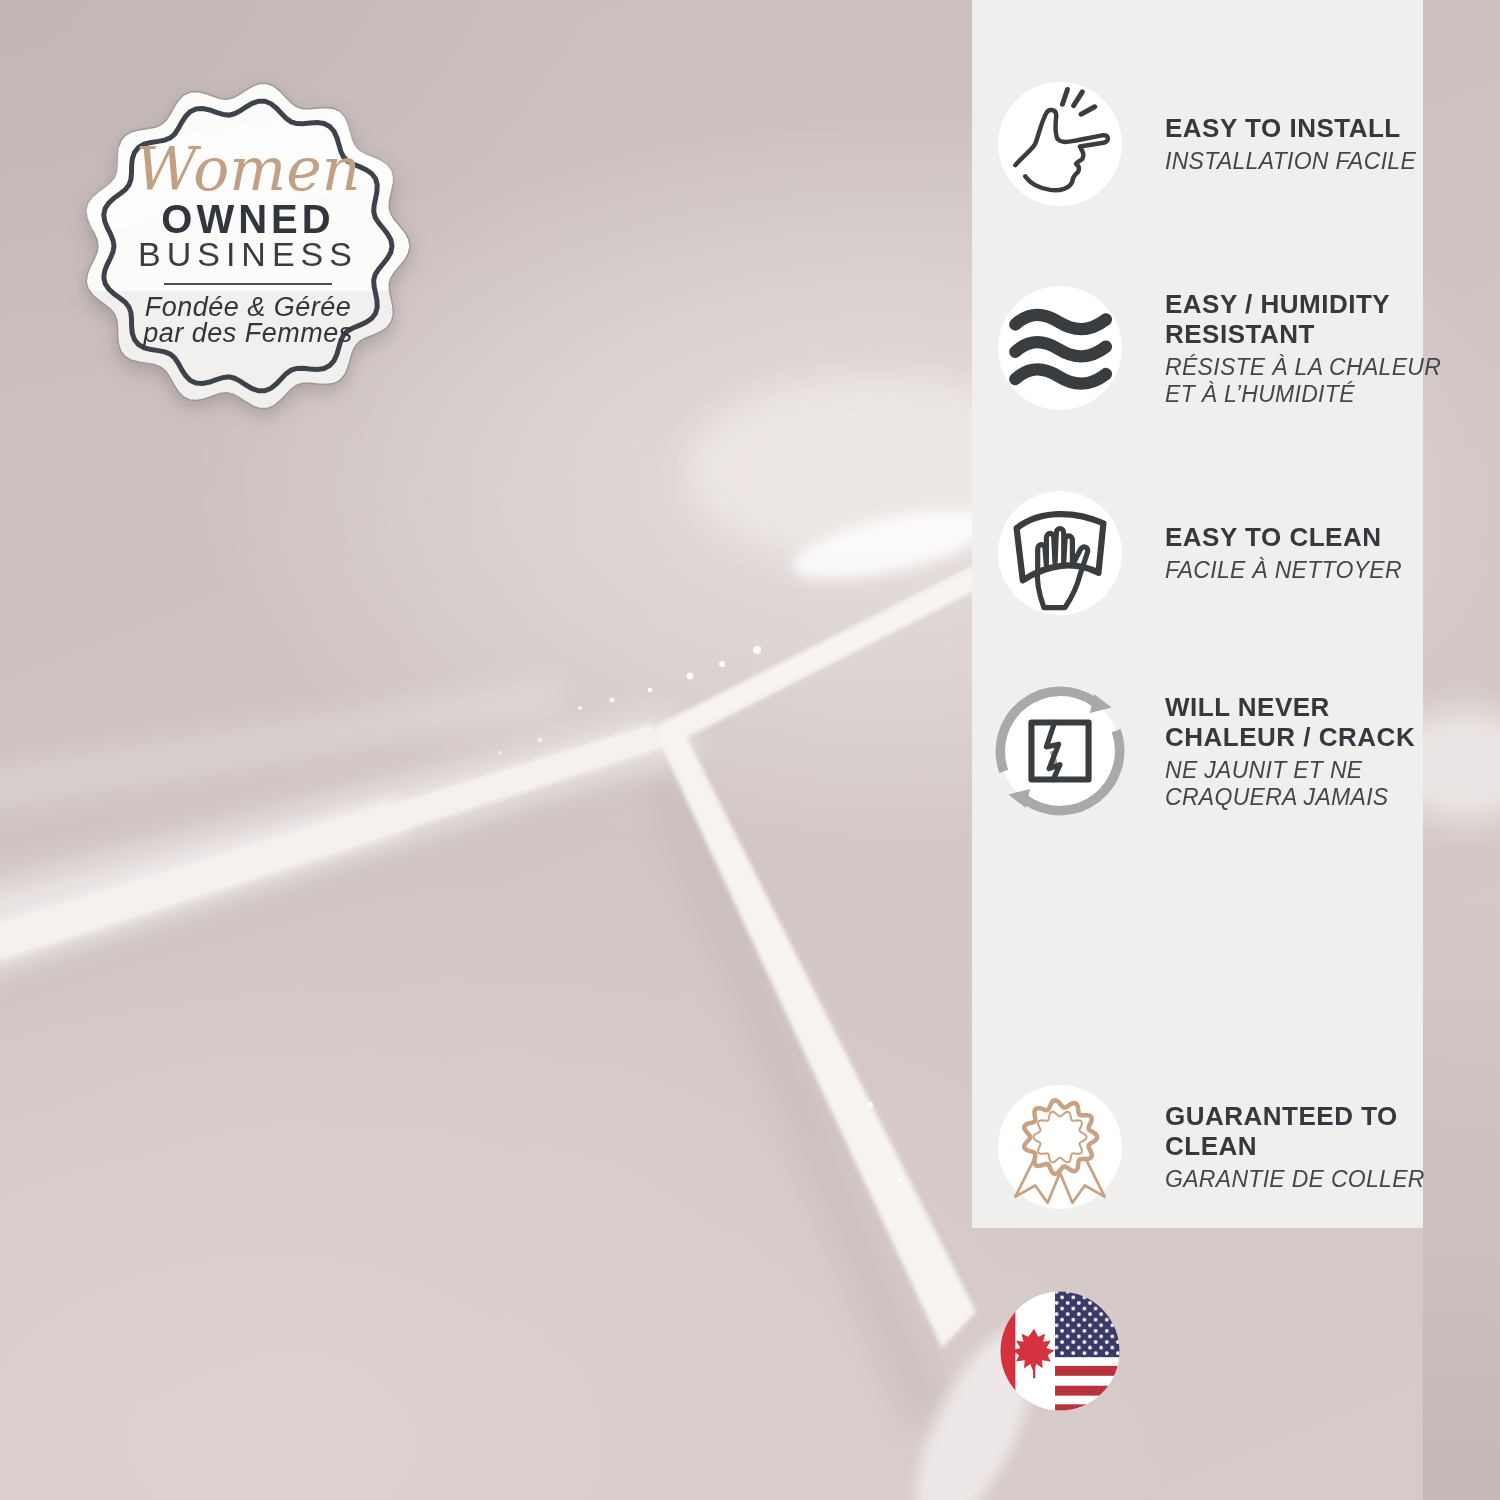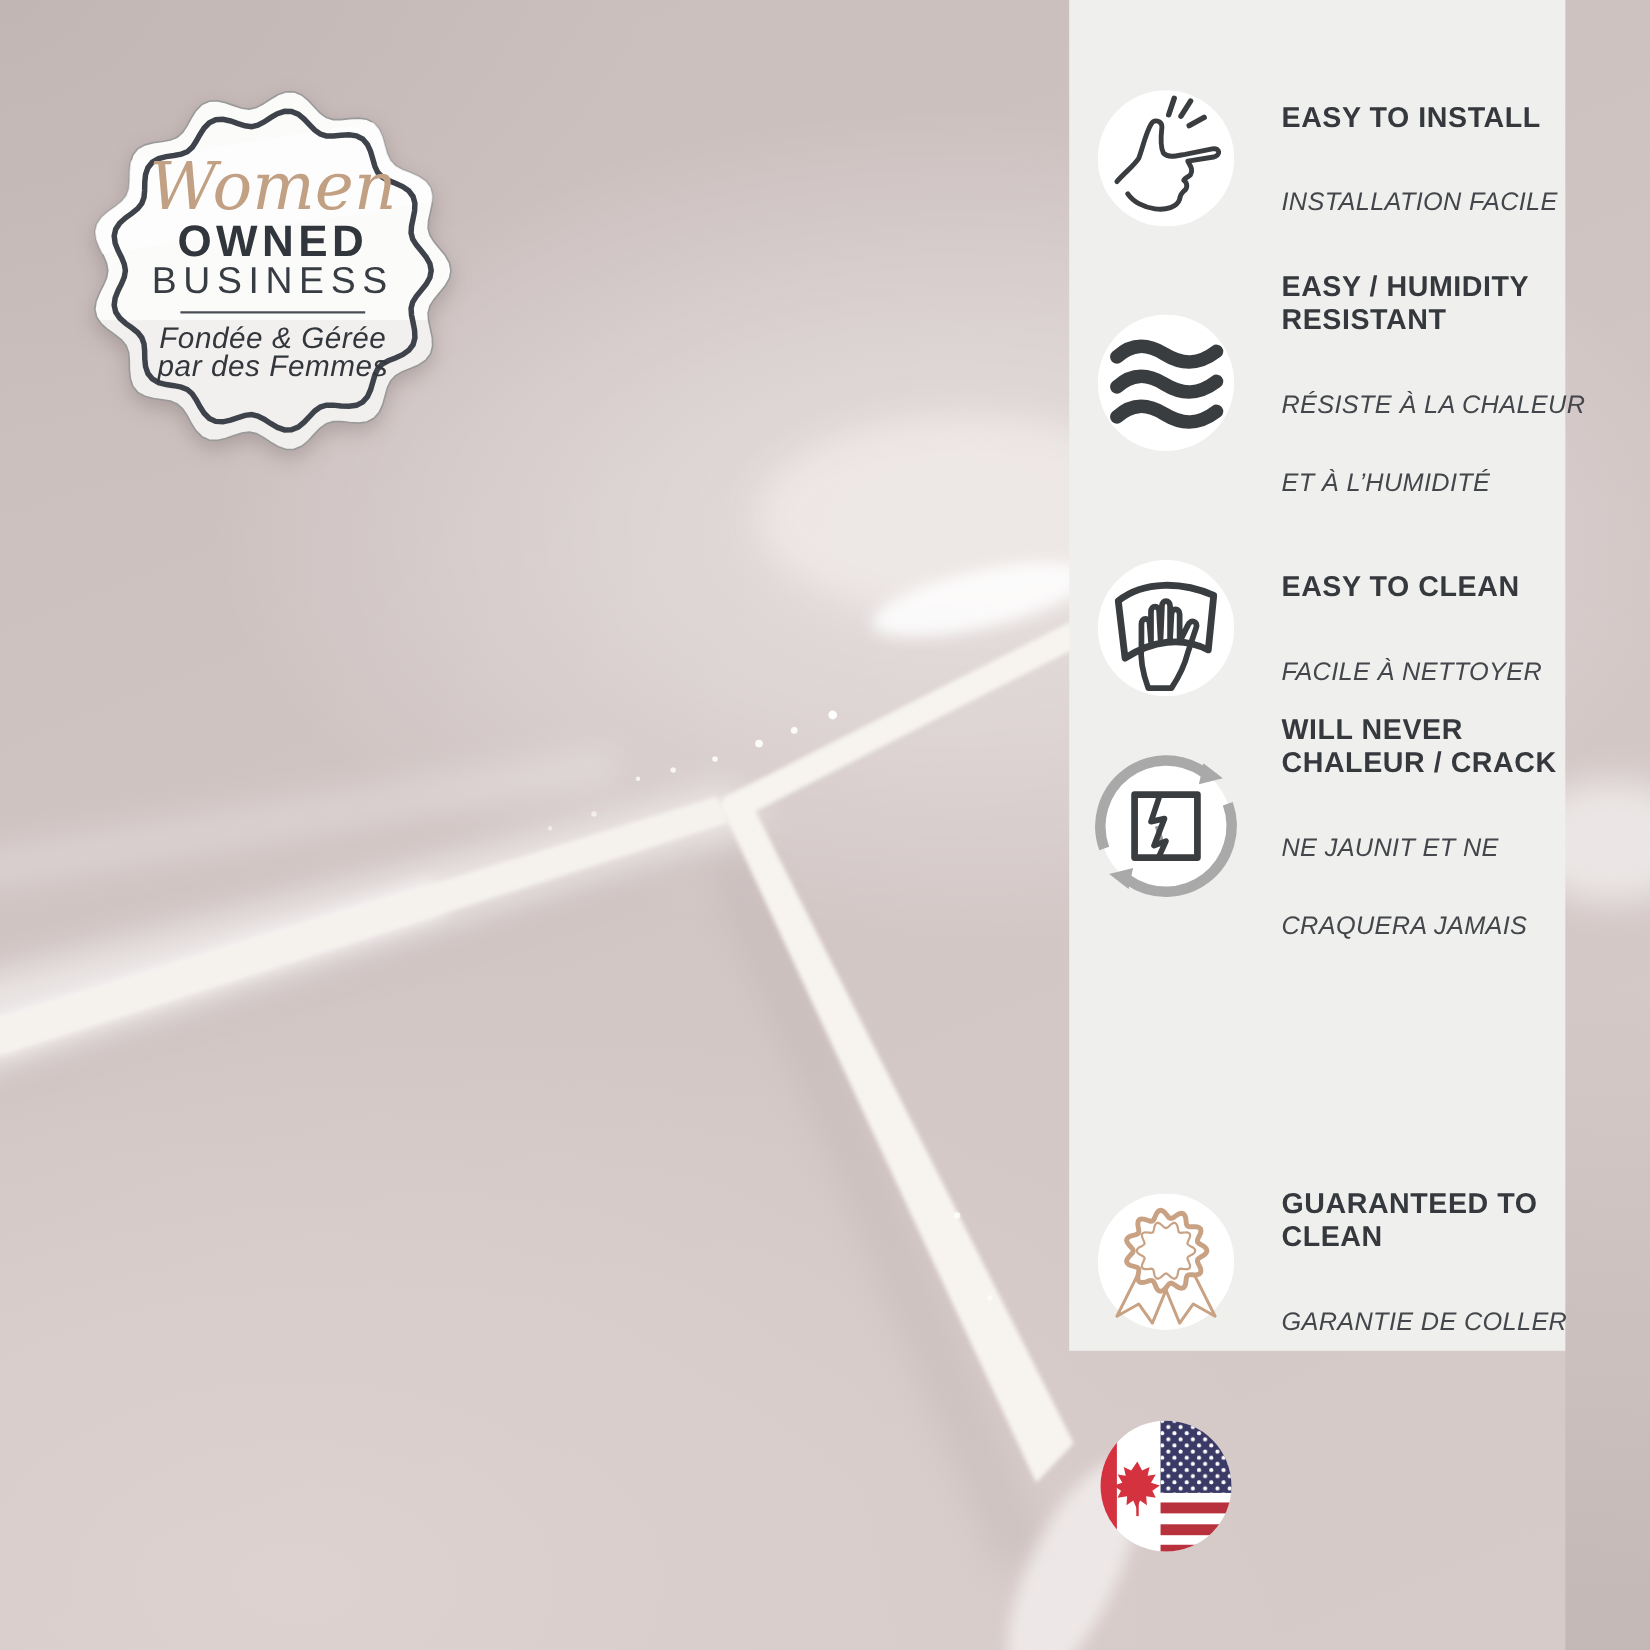--- a/index.html
+++ b/index.html
@@ -34,21 +34,21 @@
   }
   .feature-row{position:absolute;left:26px;width:405px;height:140px;
                display:flex;align-items:center;gap:43px;}
   .icon-wrap{width:124px;height:124px;flex:0 0 124px;display:flex;
              align-items:center;justify-content:center;}
   .f-text{display:flex;flex-direction:column;}
   .f-title-line{font-weight:700;font-size:26px;line-height:30px;letter-spacing:.5px;
                 color:var(--title_text,#35383c);white-space:nowrap;}
   .f-sub{margin-top:5px;}
   .f-sub-line{font-style:italic;font-weight:400;font-size:23px;line-height:27px;
-              letter-spacing:.3px;color:var(--subtitle_text,#43464a);white-space:nowrap;margin-top:44px;}
+              letter-spacing:.3px;color:var(--subtitle_text,#43464a);white-space:nowrap;}
   .ic{stroke:var(--icon_stroke,#3a3d40);fill:none;stroke-linecap:round;stroke-linejoin:round;}
 </style>
 </head>
 <body>
 
 <div class="stage">
 
   <div class="photo">
     <svg class="grout-svg" width="1500" height="1500" viewBox="0 0 1500 1500" aria-hidden="true">
       <defs>
@@ -157,21 +157,21 @@
       <div class="f-text">
         <div class="f-title-line">EASY / HUMIDITY</div>
         <div class="f-title-line">RESISTANT</div>
         <div class="f-sub">
           <div class="f-sub-line">RÉSISTE À LA CHALEUR</div>
           <div class="f-sub-line">ET À L’HUMIDITÉ</div>
         </div>
       </div>
     </div>
 
-    <div class="feature-row" style="top:501px">
+    <div class="feature-row" style="top:483px">
       <div class="icon-wrap">
         <svg width="124" height="124" viewBox="0 0 100 100">
           <circle cx="50" cy="50" r="50" fill="#ffffff"></circle>
           <path class="ic" stroke-width="5" d="M15 30 C34 15 62 16 85 26 L81 66 C62 56 40 59 20 72 Z"></path>
           <path class="ic" fill="#ffffff" stroke-width="4.2" d="M37 94 C33 83 31 72 32 63 L32 47 C32 42 38 42 38 47 L39 60 L39 38 C39 33 45 33 45 38 L46 58 L47 34 C47 29 53 29 53 34 L53 58 L54 40 C54 35 60 35 60 40 L60 60 L66 48 C68 43 74 45 72 50 L66 68 C63 80 58 88 54 94 Z"></path>
         </svg>
       </div>
       <div class="f-text">
         <div class="f-title-line">EASY TO CLEAN</div>
         <div class="f-sub">

